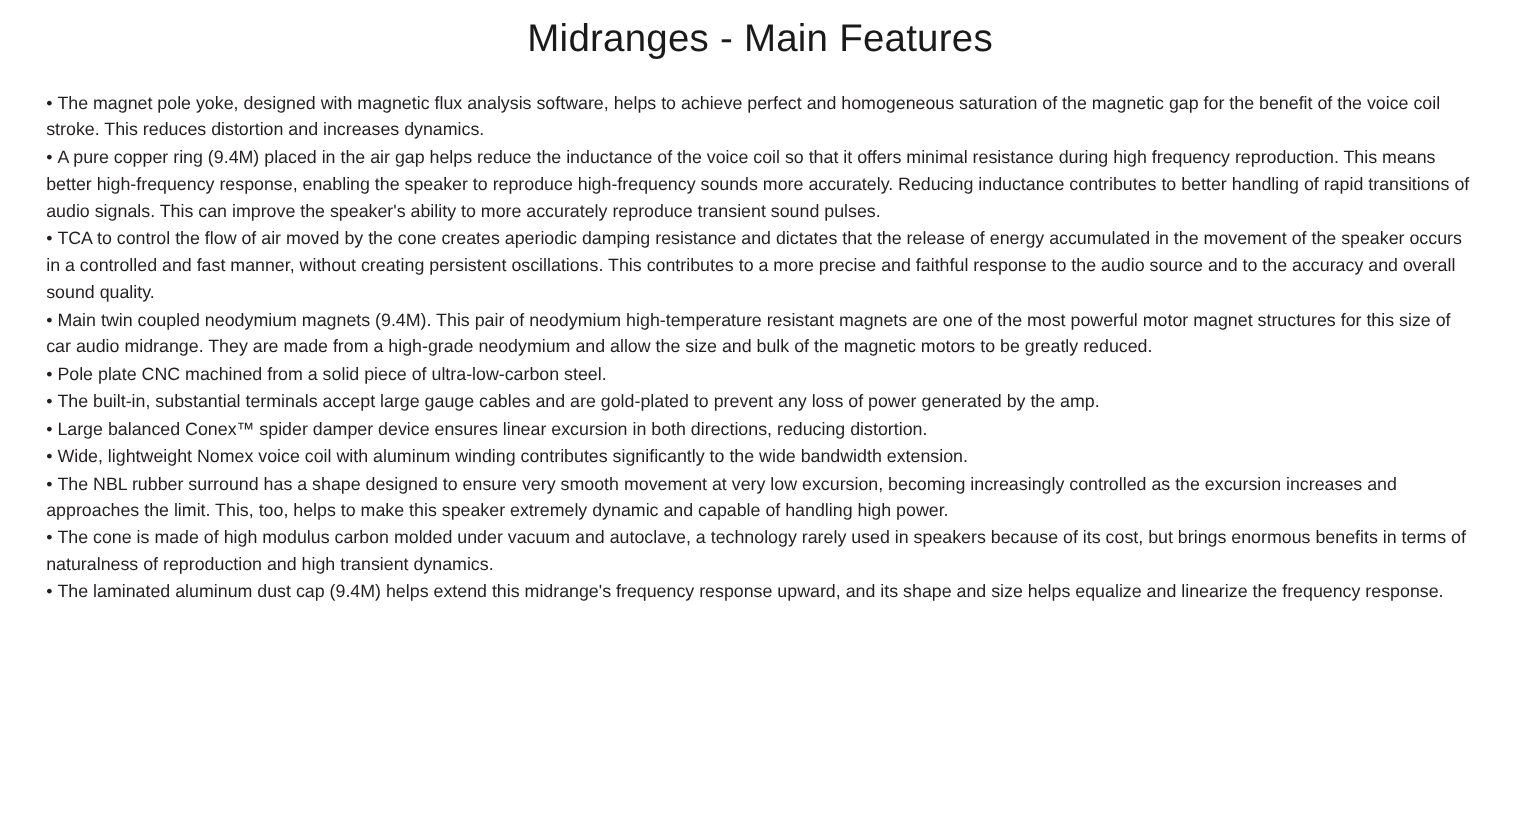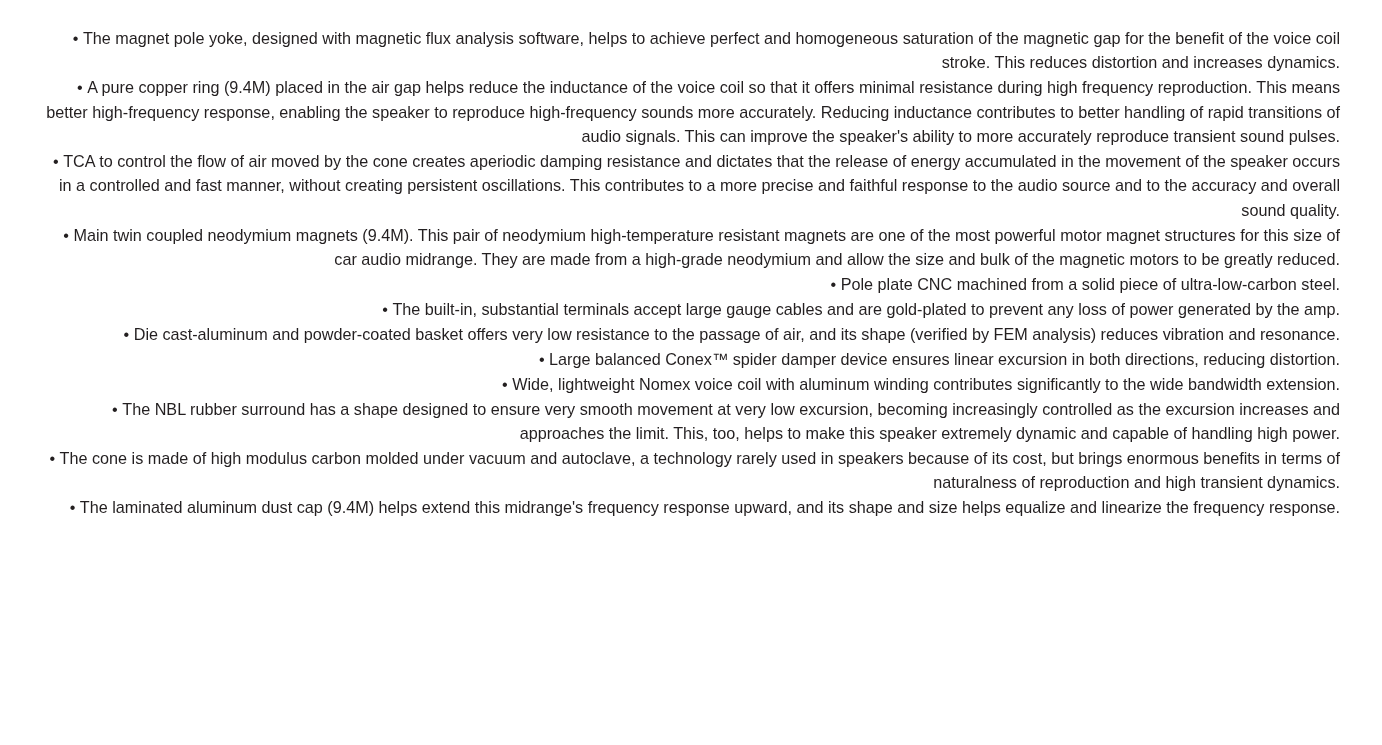--- a/index.html
+++ b/index.html
@@ -29,42 +29,42 @@
     letter-spacing: 0.2px;
     margin: 14px 0 0 0;
     line-height: 1.2;
   }
   .features {
     margin: 26px 0 0 0;
     padding: 0 42px;
     list-style: none;
   }
   .feature-item {
-    text-align: right;
+    text-align: left;
     font-size: 16.2px;
     line-height: 24.4px;
     color: #231f20;
     margin: 0 0 0.5px 0;
     padding: 0;
   }
   .feature-item::before {
     content: "\2022\00a0";
   }
 </style>
 </head>
 <body>
 
 <div class="page">
+  <h1 class="doc-title">Midranges - Main Features</h1>
   <ul class="features">
     <li class="feature-item">The magnet pole yoke, designed with magnetic flux analysis software, helps to achieve perfect and homogeneous saturation of the magnetic gap for the benefit of the voice coil stroke. This reduces distortion and increases dynamics.</li>
     <li class="feature-item">A pure copper ring (9.4M) placed in the air gap helps reduce the inductance of the voice coil so that it offers minimal resistance during high frequency reproduction. This means better high-frequency response, enabling the speaker to reproduce high-frequency sounds more accurately. Reducing inductance contributes to better handling of rapid transitions of audio signals. This can improve the speaker's ability to more accurately reproduce transient sound pulses.</li>
     <li class="feature-item">TCA to control the flow of air moved by the cone creates aperiodic damping resistance and dictates that the release of energy accumulated in the movement of the speaker occurs in a controlled and fast manner, without creating persistent oscillations. This contributes to a more precise and faithful response to the audio source and to the accuracy and overall sound quality.</li>
     <li class="feature-item">Main twin coupled neodymium magnets (9.4M). This pair of neodymium high-temperature resistant magnets are one of the most powerful motor magnet structures for this size of car audio midrange. They are made from a high-grade neodymium and allow the size and bulk of the magnetic motors to be greatly reduced.</li>
     <li class="feature-item">Pole plate CNC machined from a solid piece of ultra-low-carbon steel.</li>
     <li class="feature-item">The built-in, substantial terminals accept large gauge cables and are gold-plated to prevent any loss of power generated by the amp.</li>
-    <li class="feature-item">Die cast-aluminum and powder-coated basket offers very low resistance to the passage of air, and its shape (verified by FEM analysis) reduces vibration and resonance.</li>
     <li class="feature-item">Large balanced Conex™ spider damper device ensures linear excursion in both directions, reducing distortion.</li>
     <li class="feature-item">Wide, lightweight Nomex voice coil with aluminum winding contributes significantly to the wide bandwidth extension.</li>
     <li class="feature-item">The NBL rubber surround has a shape designed to ensure very smooth movement at very low excursion, becoming increasingly controlled as the excursion increases and approaches the limit. This, too, helps to make this speaker extremely dynamic and capable of handling high power.</li>
     <li class="feature-item">The cone is made of high modulus carbon molded under vacuum and autoclave, a technology rarely used in speakers because of its cost, but brings enormous benefits in terms of naturalness of reproduction and high transient dynamics.</li>
     <li class="feature-item">The laminated aluminum dust cap (9.4M) helps extend this midrange's frequency response upward, and its shape and size helps equalize and linearize the frequency response.</li>
   </ul>
 </div>
 
 </body></html>

